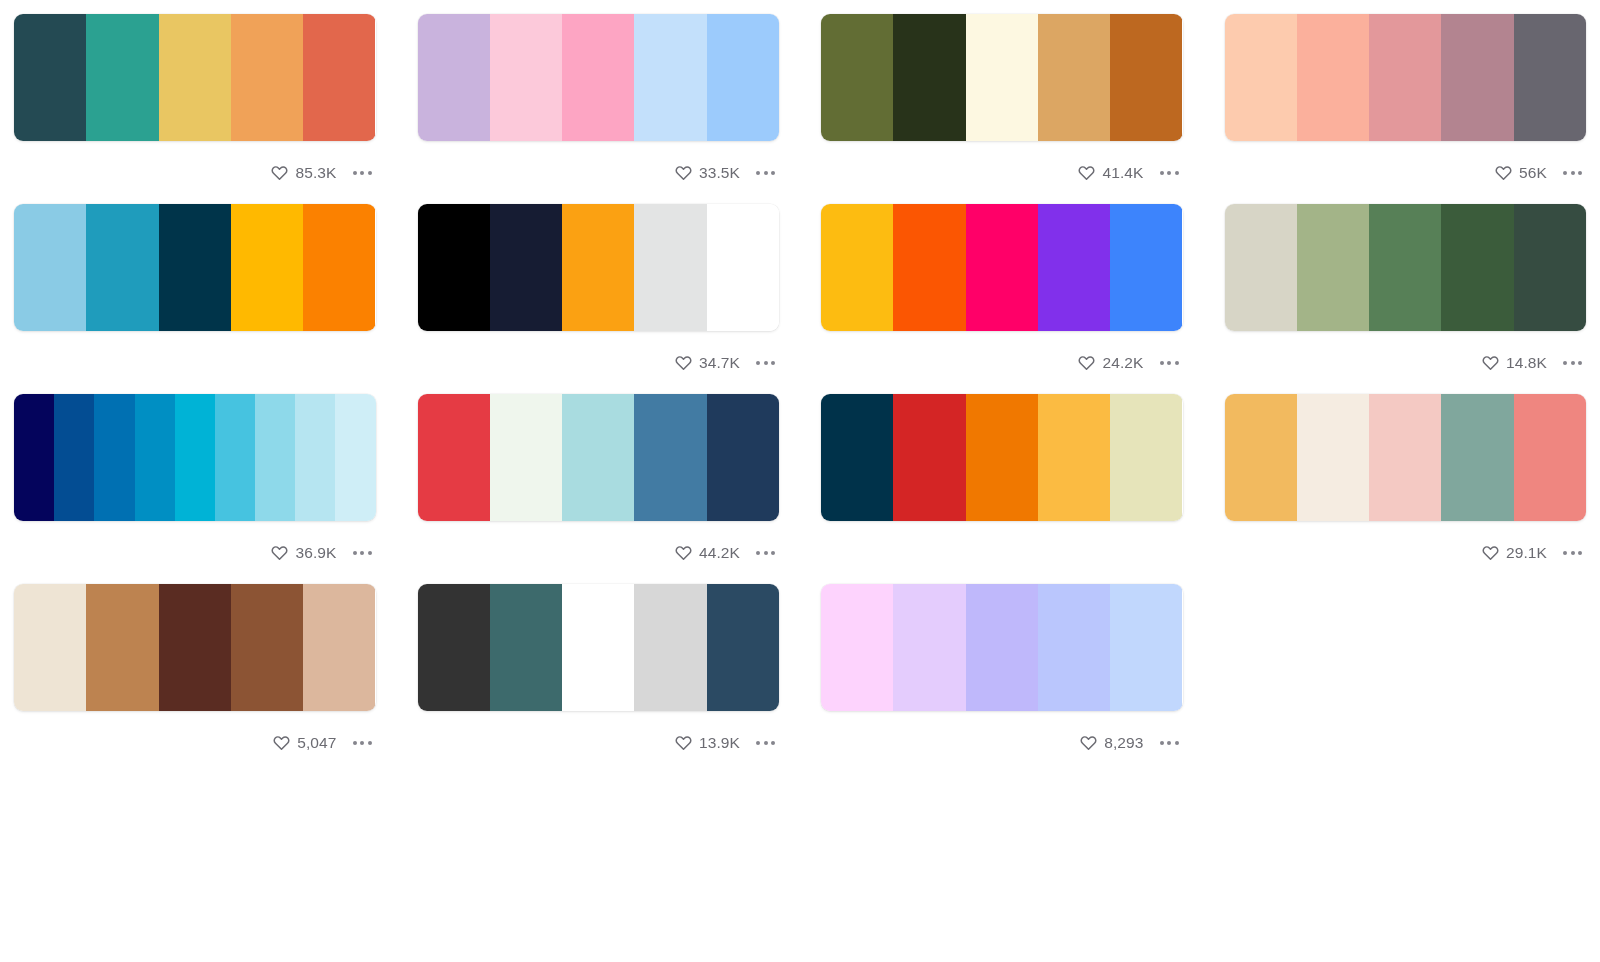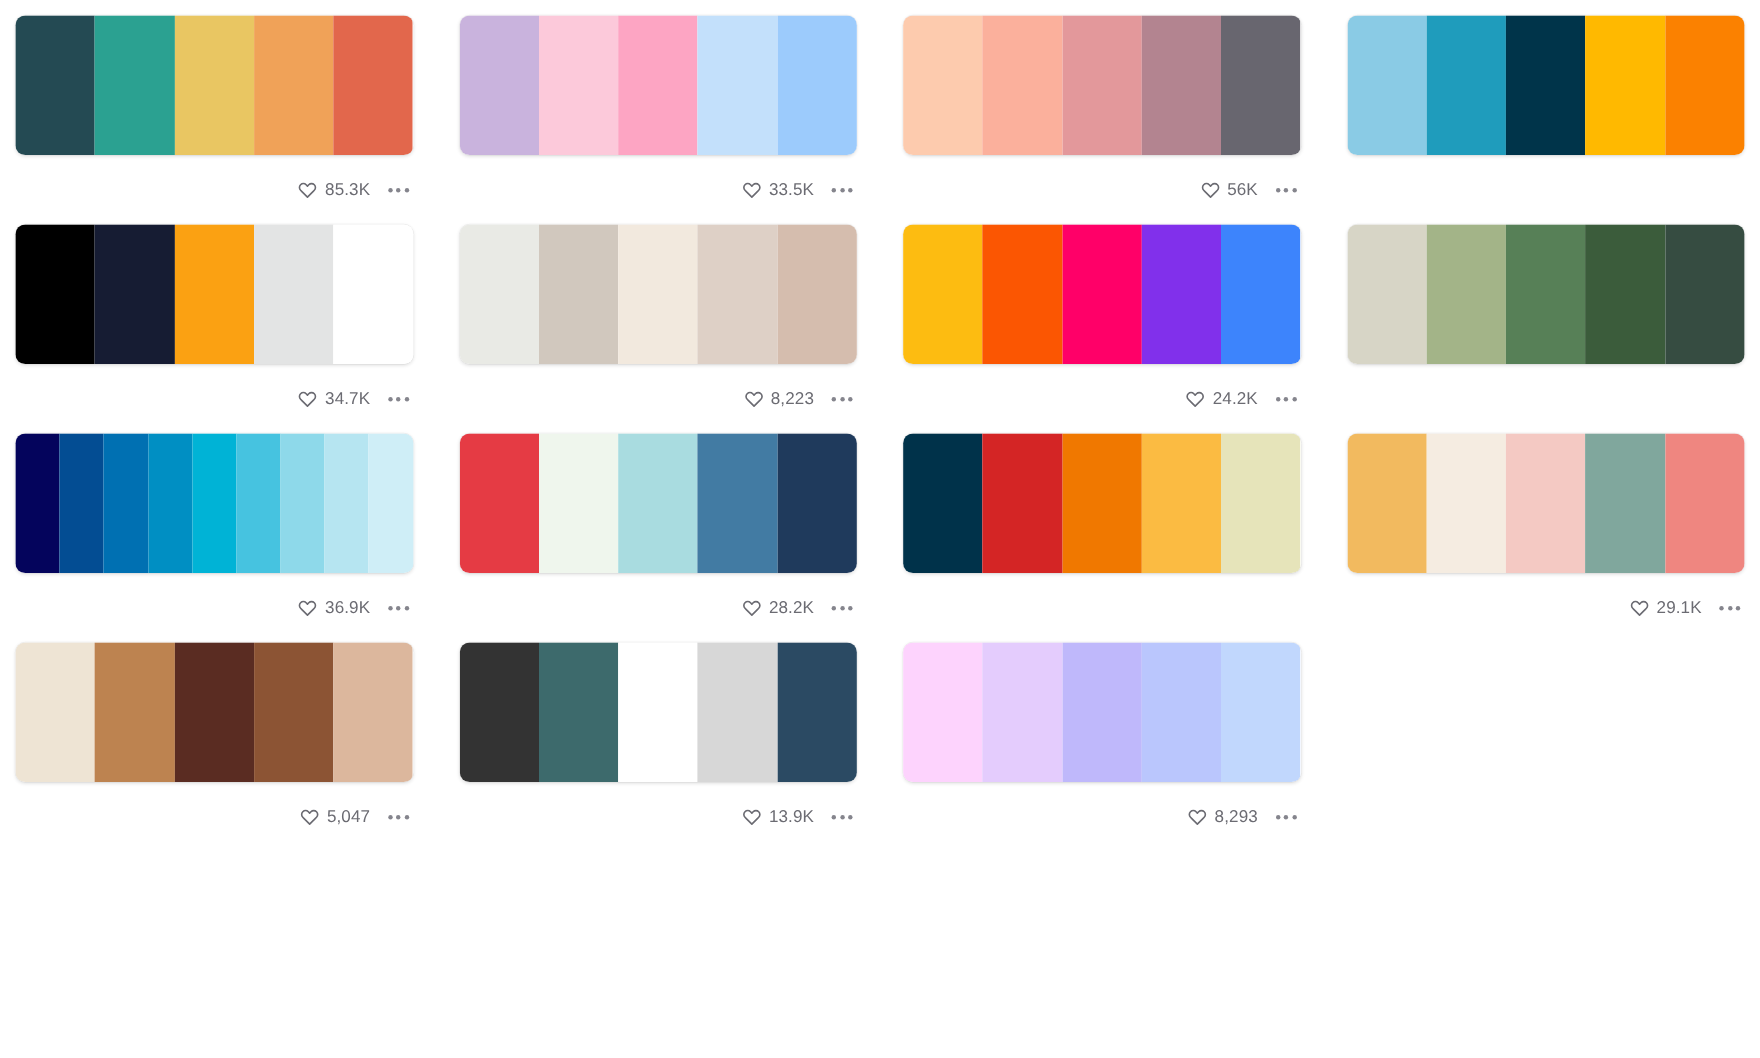--- a/index.html
+++ b/index.html
@@ -128,20 +128,44 @@
         <span class="like-count">33.5K</span>
       </div>
       <div class="more-button">
         <span class="dot"></span>
         <span class="dot"></span>
         <span class="dot"></span>
       </div>
     </div>
   </div>
 
+  <div class="palette-card">
+    <div class="swatch-strip">
+        <div class="swatch" style="background: rgb(98, 109, 52);"></div>
+        <div class="swatch" style="background: rgb(40, 51, 26);"></div>
+        <div class="swatch" style="background: rgb(253, 248, 225);"></div>
+        <div class="swatch" style="background: rgb(220, 166, 99);"></div>
+        <div class="swatch" style="background: rgb(189, 104, 32);"></div>
+      </div>
+    <div class="card-footer">
+      <div class="like-group">
+        <span class="heart-icon">
+          <svg viewBox="0 0 24 24" width="17" height="17" fill="none" stroke="#6b6b72" stroke-width="2.1" stroke-linecap="round" stroke-linejoin="round">
+            <path d="M20.8 5.6a5 5 0 0 0-7.1 0L12 7.3l-1.7-1.7a5 5 0 1 0-7.1 7.1l1.7 1.7L12 21.5l7.1-7.1 1.7-1.7a5 5 0 0 0 0-7.1z"></path>
+          </svg>
+        </span>
+        <span class="like-count">41.4K</span>
+      </div>
+      <div class="more-button">
+        <span class="dot"></span>
+        <span class="dot"></span>
+        <span class="dot"></span>
+      </div>
+    </div>
+  </div>
 
   <div class="palette-card">
     <div class="swatch-strip">
         <div class="swatch" style="background: rgb(253, 203, 174);"></div>
         <div class="swatch" style="background: rgb(251, 176, 156);"></div>
         <div class="swatch" style="background: rgb(227, 152, 155);"></div>
         <div class="swatch" style="background: rgb(179, 132, 144);"></div>
         <div class="swatch" style="background: rgb(104, 102, 111);"></div>
       </div>
     <div class="card-footer">
@@ -190,44 +214,20 @@
         <span class="like-count">34.7K</span>
       </div>
       <div class="more-button">
         <span class="dot"></span>
         <span class="dot"></span>
         <span class="dot"></span>
       </div>
     </div>
   </div>
 
-  <div class="palette-card">
-    <div class="swatch-strip">
-        <div class="swatch" style="background: rgb(233, 234, 229);"></div>
-        <div class="swatch" style="background: rgb(209, 200, 190);"></div>
-        <div class="swatch" style="background: rgb(242, 233, 222);"></div>
-        <div class="swatch" style="background: rgb(222, 208, 198);"></div>
-        <div class="swatch" style="background: rgb(213, 189, 174);"></div>
-      </div>
-    <div class="card-footer">
-      <div class="like-group">
-        <span class="heart-icon">
-          <svg viewBox="0 0 24 24" width="17" height="17" fill="none" stroke="#6b6b72" stroke-width="2.1" stroke-linecap="round" stroke-linejoin="round">
-            <path d="M20.8 5.6a5 5 0 0 0-7.1 0L12 7.3l-1.7-1.7a5 5 0 1 0-7.1 7.1l1.7 1.7L12 21.5l7.1-7.1 1.7-1.7a5 5 0 0 0 0-7.1z"></path>
-          </svg>
-        </span>
-        <span class="like-count">8,223</span>
-      </div>
-      <div class="more-button">
-        <span class="dot"></span>
-        <span class="dot"></span>
-        <span class="dot"></span>
-      </div>
-    </div>
-  </div>
 
   <div class="palette-card">
     <div class="swatch-strip">
         <div class="swatch" style="background: rgb(253, 188, 17);"></div>
         <div class="swatch" style="background: rgb(251, 86, 2);"></div>
         <div class="swatch" style="background: rgb(255, 0, 104);"></div>
         <div class="swatch" style="background: rgb(129, 48, 235);"></div>
         <div class="swatch" style="background: rgb(61, 132, 252);"></div>
       </div>
     <div class="card-footer">
@@ -249,20 +249,35 @@
 
 
   <div class="palette-card">
     <div class="swatch-strip">
         <div class="swatch" style="background: rgb(215, 213, 198);"></div>
         <div class="swatch" style="background: rgb(163, 180, 136);"></div>
         <div class="swatch" style="background: rgb(87, 128, 87);"></div>
         <div class="swatch" style="background: rgb(59, 92, 59);"></div>
         <div class="swatch" style="background: rgb(54, 76, 65);"></div>
       </div>
+    <div class="card-footer">
+      <div class="like-group">
+        <span class="heart-icon">
+          <svg viewBox="0 0 24 24" width="17" height="17" fill="none" stroke="#6b6b72" stroke-width="2.1" stroke-linecap="round" stroke-linejoin="round">
+            <path d="M20.8 5.6a5 5 0 0 0-7.1 0L12 7.3l-1.7-1.7a5 5 0 1 0-7.1 7.1l1.7 1.7L12 21.5l7.1-7.1 1.7-1.7a5 5 0 0 0 0-7.1z"></path>
+          </svg>
+        </span>
+        <span class="like-count">14.8K</span>
+      </div>
+      <div class="more-button">
+        <span class="dot"></span>
+        <span class="dot"></span>
+        <span class="dot"></span>
+      </div>
+    </div>
   </div>
 
   <div class="palette-card">
     <div class="swatch-strip">
         <div class="swatch" style="background: rgb(4, 4, 92);"></div>
         <div class="swatch" style="background: rgb(3, 77, 147);"></div>
         <div class="swatch" style="background: rgb(0, 112, 178);"></div>
         <div class="swatch" style="background: rgb(0, 143, 195);"></div>
         <div class="swatch" style="background: rgb(0, 179, 214);"></div>
         <div class="swatch" style="background: rgb(70, 195, 224);"></div>
@@ -296,21 +311,21 @@
         <div class="swatch" style="background: rgb(66, 123, 163);"></div>
         <div class="swatch" style="background: rgb(31, 58, 92);"></div>
       </div>
     <div class="card-footer">
       <div class="like-group">
         <span class="heart-icon">
           <svg viewBox="0 0 24 24" width="17" height="17" fill="none" stroke="#6b6b72" stroke-width="2.1" stroke-linecap="round" stroke-linejoin="round">
             <path d="M20.8 5.6a5 5 0 0 0-7.1 0L12 7.3l-1.7-1.7a5 5 0 1 0-7.1 7.1l1.7 1.7L12 21.5l7.1-7.1 1.7-1.7a5 5 0 0 0 0-7.1z"></path>
           </svg>
         </span>
-        <span class="like-count">28.2K</span>
+        <span class="like-count">44.2K</span>
       </div>
       <div class="more-button">
         <span class="dot"></span>
         <span class="dot"></span>
         <span class="dot"></span>
       </div>
     </div>
   </div>
 
 

